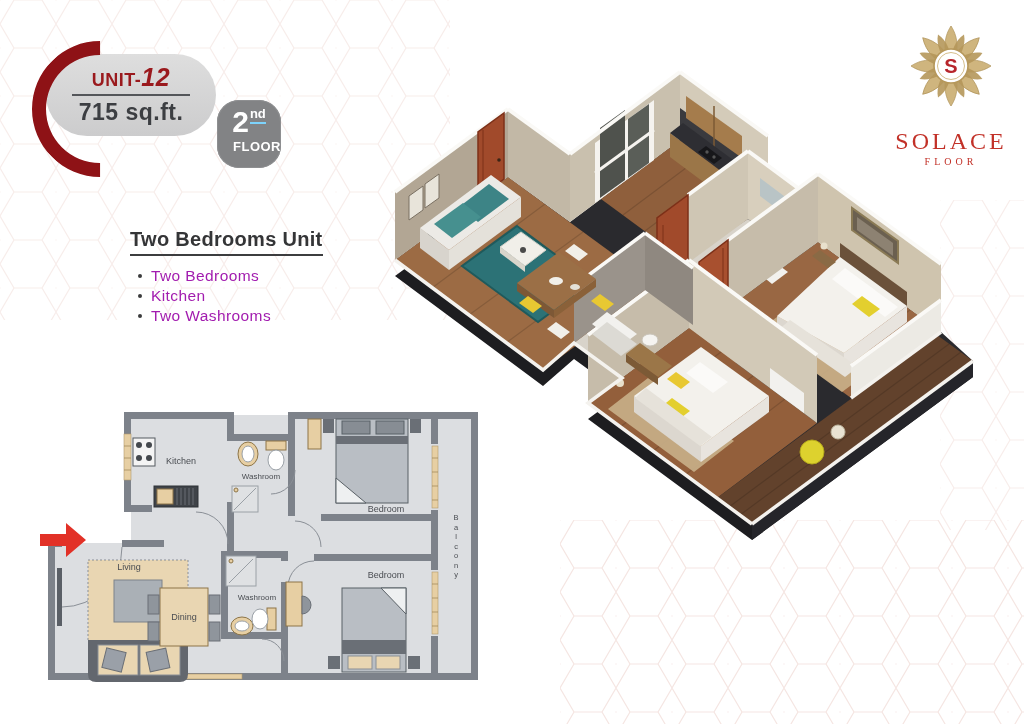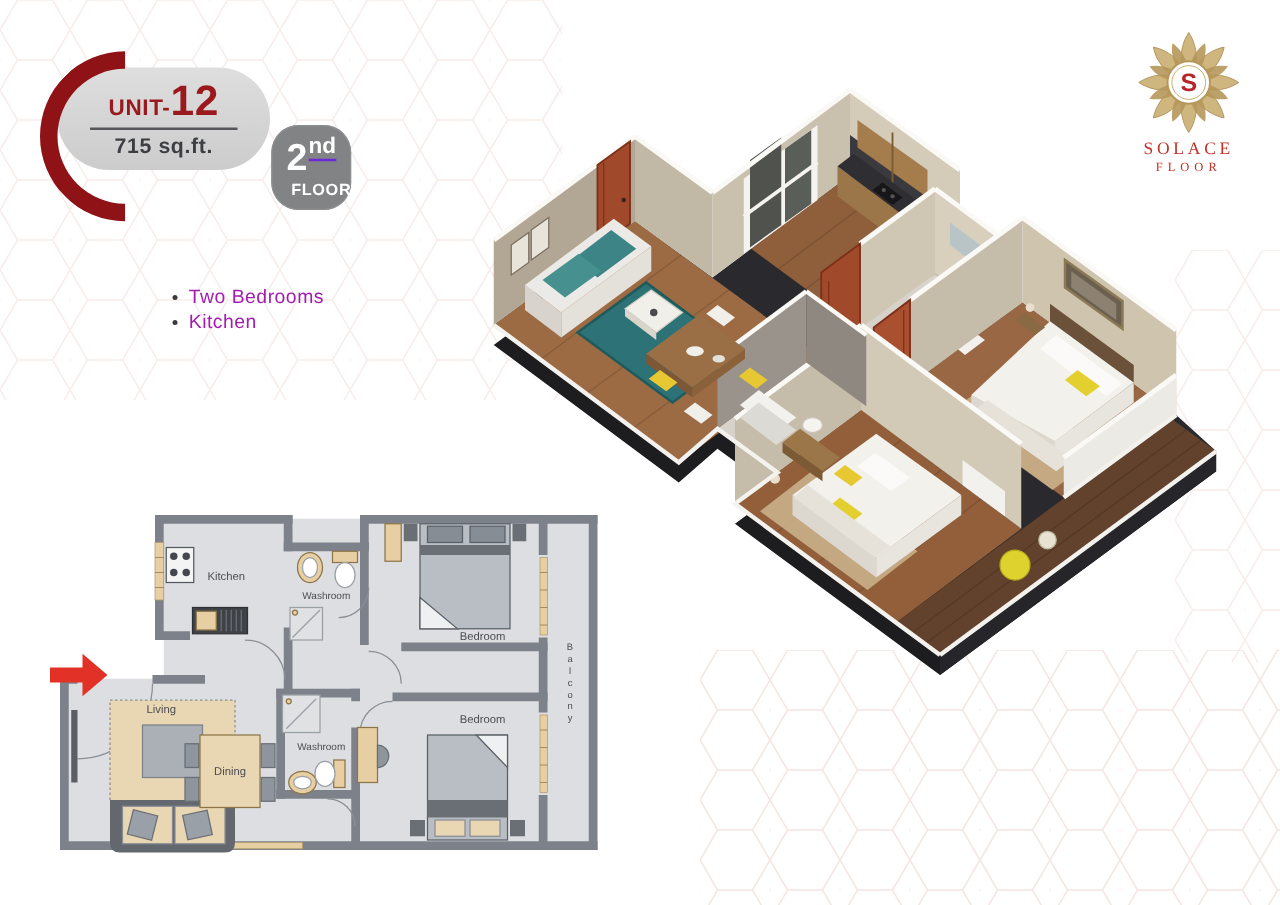--- a/index.html
+++ b/index.html
@@ -10,33 +10,33 @@
   .hex{z-index:0;}
   
   .unit-badge{left:46px;top:54px;width:170px;height:82px;z-index:3;
     background:linear-gradient(180deg,#dedede,#cccccd);border-radius:44px;
     display:flex;flex-direction:column;align-items:center;justify-content:center;}
   .crescent{position:absolute;left:-14px;top:-13px;width:108px;height:108px;border-radius:50%;
     border:14px solid #8e1216;border-top-color:transparent;border-right-color:transparent;
     transform:rotate(45deg);z-index:2;}
   .unit-line1{color:#9a191d;font-weight:bold;line-height:1;letter-spacing:.5px;white-space:nowrap;}
   .unit-prefix{font-size:18px;}
-  .unit-number{font-size:34px;}
+  .unit-number{font-size:25px;font-style:italic;}
   .unit-divider{width:118px;height:2px;background:#54565a;margin:4px 0 3px 0;}
-  .unit-area{color:#3c3e42;font-weight:bold;font-size:17px;letter-spacing:.5px;}
+  .unit-area{color:#3c3e42;font-weight:bold;font-size:23px;letter-spacing:.5px;}
   
   .floor-badge{left:217px;top:100px;width:64px;height:68px;background:#828385;border-radius:22px;
     z-index:2;color:#fff;text-align:center;box-shadow:0 0 0 1px #8e8f91 inset;}
   .floor-num{font-size:30px;font-weight:bold;line-height:1;margin-top:7px;}
-  .floor-ord{font-size:18px;font-weight:bold;vertical-align:14px;border-bottom:2px solid #6d28d9;
+  .floor-ord{font-size:13px;font-weight:bold;vertical-align:14px;border-bottom:2px solid #7dd3fc;
     padding-bottom:1px;margin-left:1px;}
   .floor-word{font-size:13px;font-weight:bold;letter-spacing:.5px;margin-top:2px;text-align:right;}
   
   .logo{left:890px;top:22px;width:122px;z-index:3;text-align:center;}
-  .logo-brand{font-family:"Liberation Serif",serif;color:#c23128;font-size:14px;letter-spacing:3px;margin-top:2px;}
+  .logo-brand{font-family:"Liberation Serif",serif;color:#c23128;font-size:24px;letter-spacing:3px;margin-top:18px;}
   .logo-city{font-family:"Liberation Serif",serif;color:#c23128;font-size:10px;letter-spacing:4px;margin-top:1px;}
   
   .features{left:130px;top:228px;z-index:3;}
   .features h2{margin:0 0 10px 0;font-size:20px;color:#343537;letter-spacing:.3px;
     display:inline-block;border-bottom:2px solid #3c3d3f;padding-bottom:3px;}
   .features ul{list-style:none;margin:0;padding:0 0 0 8px;}
   .features li{display:flex;align-items:center;font-size:15.5px;color:#a21caf;
     height:20px;margin-bottom:0px;letter-spacing:.4px;}
   .dot{width:4px;height:4px;border-radius:50%;background:#3a3b3d;margin-right:9px;flex:none;}
   svg text{font-family:"Liberation Sans",sans-serif;}
@@ -284,28 +284,33 @@
       <circle r="17" fill="#ffffff" stroke="#b5975a" stroke-width="1.6"></circle>
       <circle r="13.5" fill="none" stroke="#c9ad6d" stroke-width="0.8"></circle>
       <text x="0" y="7" text-anchor="middle" font-family="Liberation Serif, serif" font-size="20" font-weight="bold" fill="#b7252b">S</text>
     </g>
   </svg>
   <div class="logo-brand">SOLACE</div>
   <div class="logo-city">FLOOR</div>
 </div>
 
 <div class="layer features">
+  <h2>Two Bedrooms Unit</h2>
   <ul>
     <li>
         <span class="dot"></span>
         <span>Two Bedrooms</span>
       </li>
     <li>
         <span class="dot"></span>
         <span>Kitchen</span>
+      </li>
+    <li>
+        <span class="dot"></span>
+        <span>Two Washrooms</span>
       </li>
   </ul>
 </div>
 
 <svg class="layer" style="left:36px;top:402px;z-index:2" width="452" height="290" viewBox="0 0 452 290">
 
   <g fill="#dcdee1">
     <polygon points="14,141 95,141 95,13 440,13 440,277 14,277"></polygon>
   </g>
 

